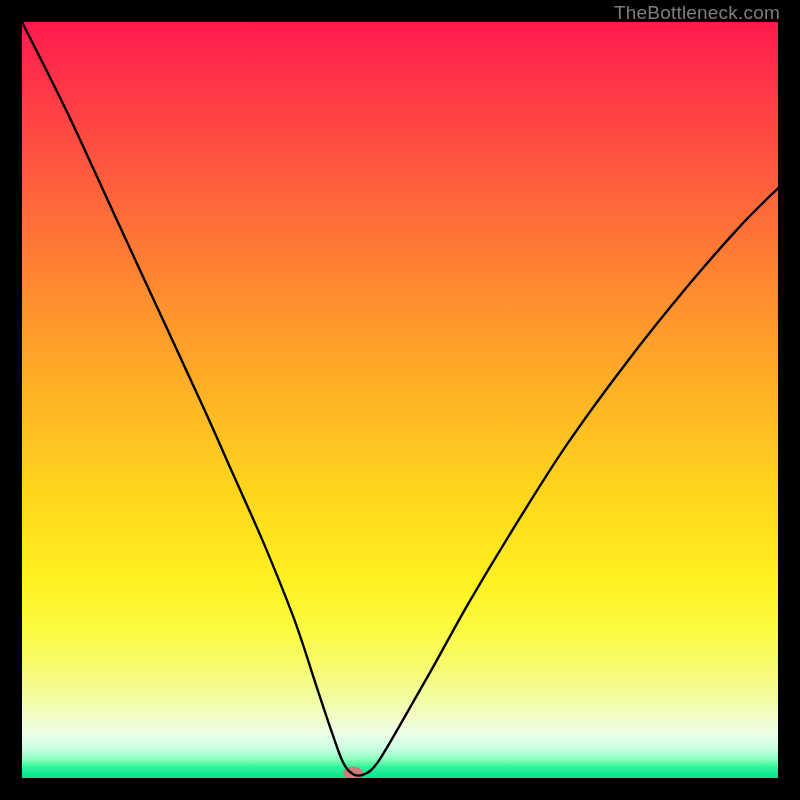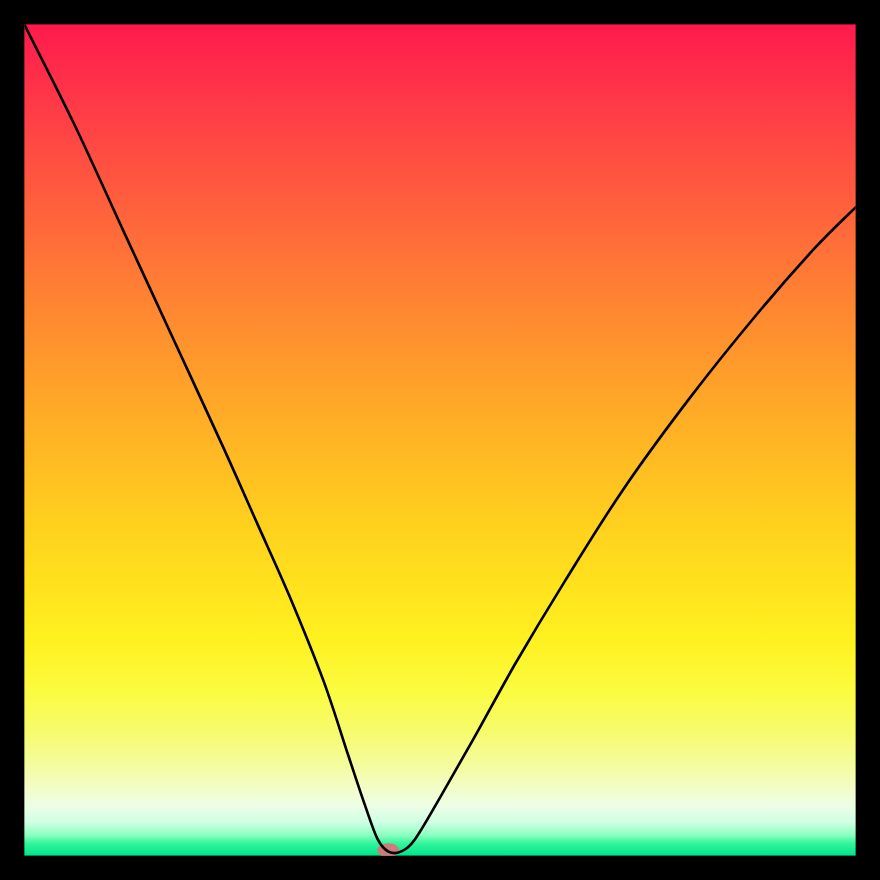--- a/index.html
+++ b/index.html
@@ -88,13 +88,14 @@
   <div class="plot">
     <div class="gradient-bg"></div>
 
     <div class="marker" style="left:331px; top:751px;"></div>
 
     <svg class="curve-svg" viewBox="0 0 756 756" preserveAspectRatio="none">
       <path id="curve-path" d="M 0.0 0.0 C 7.6 15.1, 30.2 59.2, 45.4 90.7 C 60.5 122.2, 75.6 156.2, 90.7 189.0 C 105.8 221.8, 121.0 254.5, 136.1 287.3 C 151.2 320.0, 168.8 357.8, 181.4 385.6 C 194.0 413.3, 201.6 430.9, 211.7 453.6 C 221.8 476.3, 231.8 497.7, 241.9 521.6 C 252.0 545.6, 263.3 573.3, 272.2 597.2 C 281.0 621.2, 288.5 646.4, 294.8 665.3 C 301.1 684.2, 305.5 698.0, 310.0 710.6 C 314.4 723.2, 317.8 734.0, 321.3 740.9 C 324.8 747.8, 327.6 750.3, 331.1 752.2 C 334.7 754.1, 338.4 754.1, 342.5 752.2 C 346.5 750.3, 349.4 749.1, 355.3 740.9 C 361.2 732.7, 369.2 718.2, 378.0 703.1 C 386.8 688.0, 396.9 670.3, 408.2 650.2 C 419.6 630.0, 432.2 606.1, 446.0 582.1 C 459.9 558.2, 475.0 533.0, 491.4 506.5 C 507.8 480.1, 525.4 451.1, 544.3 423.4 C 563.2 395.6, 584.6 366.7, 604.8 340.2 C 625.0 313.7, 646.4 287.3, 665.3 264.6 C 684.2 241.9, 703.1 220.5, 718.2 204.1 C 733.3 187.7, 749.7 172.6, 756.0 166.3" fill="none" stroke="#000" stroke-width="2.4" stroke-linecap="round"></path>
     </svg>
   </div>
 
+  <div class="watermark">TheBottleneck.com</div>
 </div>
 
 </body></html>

